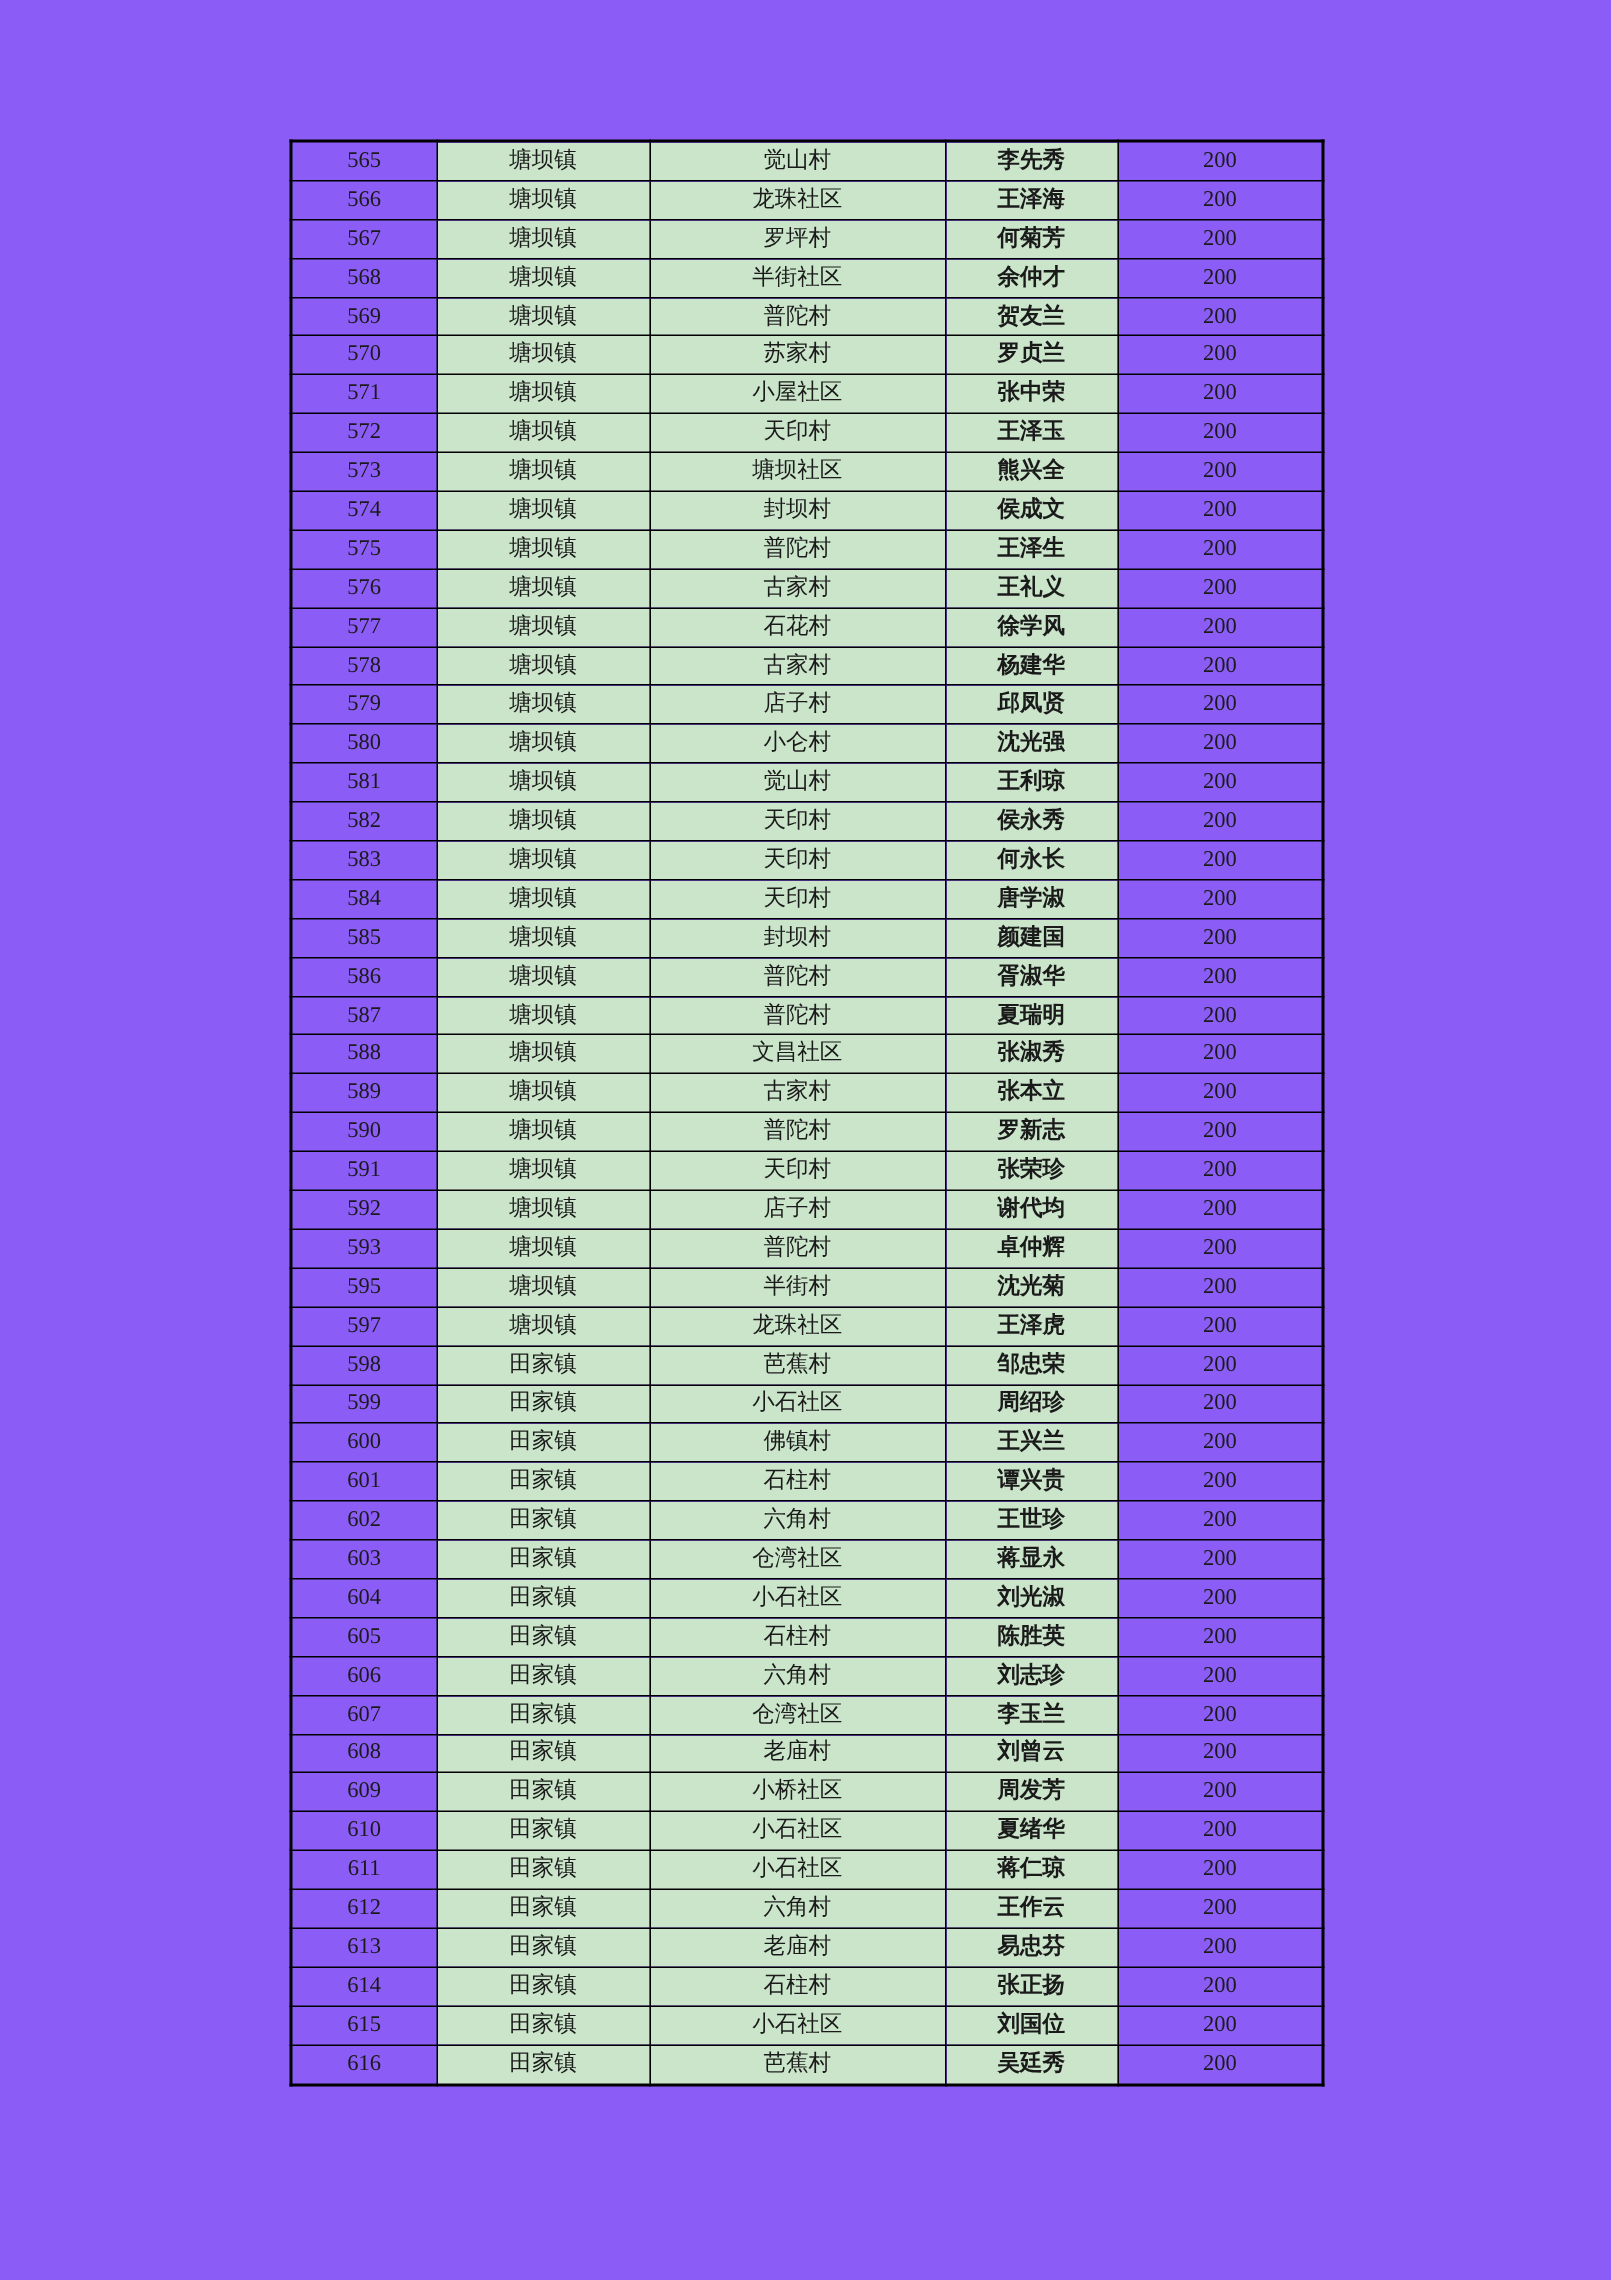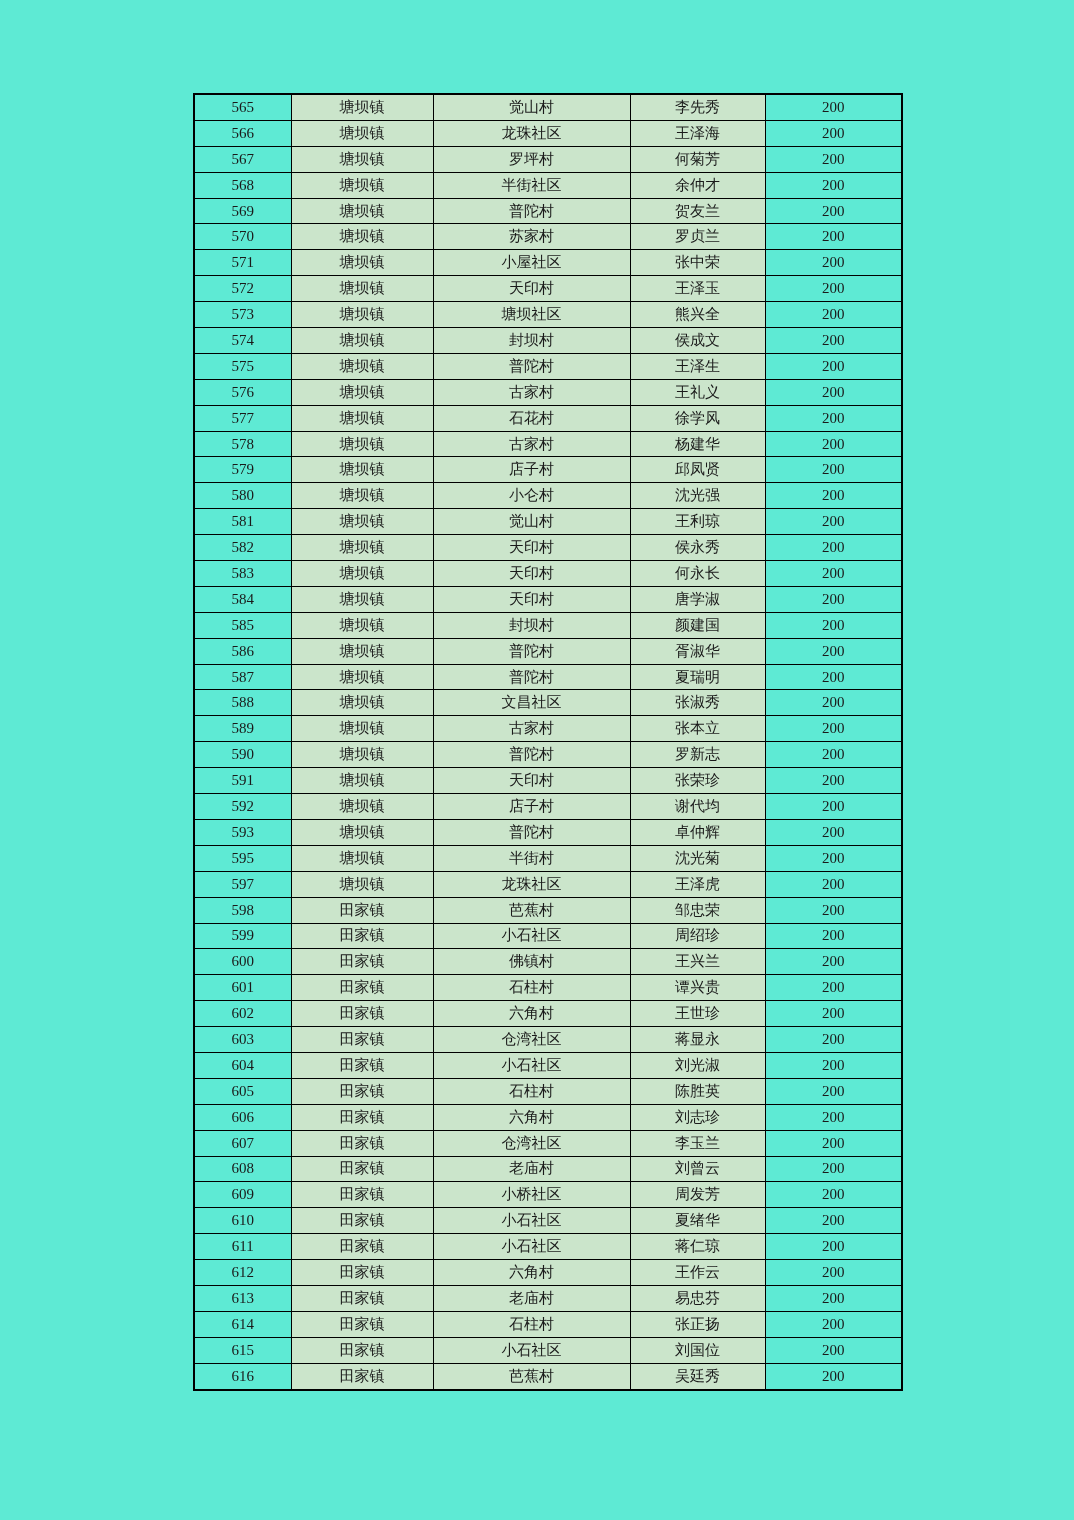--- a/index.html
+++ b/index.html
@@ -4,21 +4,21 @@
 <style>
   html, body {
     margin: 0;
     padding: 0;
     background: #ffffff;
   }
   .page {
     position: relative;
     width: 1074px;
     height: 1520px;
-    background: #5eead4;
+    background: #8b5cf6;
     font-family: "Liberation Serif", "DejaVu Serif", serif;
     color: #1a1a1a;
     overflow: hidden;
   }
   .doc-table {
     position: absolute;
     left: 193px;
     top: 93px;
     width: 688px;
     border-collapse: collapse;
@@ -35,21 +35,21 @@
     padding: 0;
     white-space: nowrap;
     overflow: hidden;
   }
   .doc-table td.green {
     background: #cbe5cb;
   }
   .col-no     { width: 97px;  }
   .col-town   { width: 142px; }
   .col-village{ width: 197px; margin-top: 23px; }
-  .col-name   { width: 135px; }
+  .col-name   { width: 115px; font-weight: bold; }
   .col-amount { width: 137px; }
 </style>
 </head>
 <body>
 
 <div class="page">
   <table class="doc-table">
     <colgroup>
       <col class="col-no">
       <col class="col-town">

